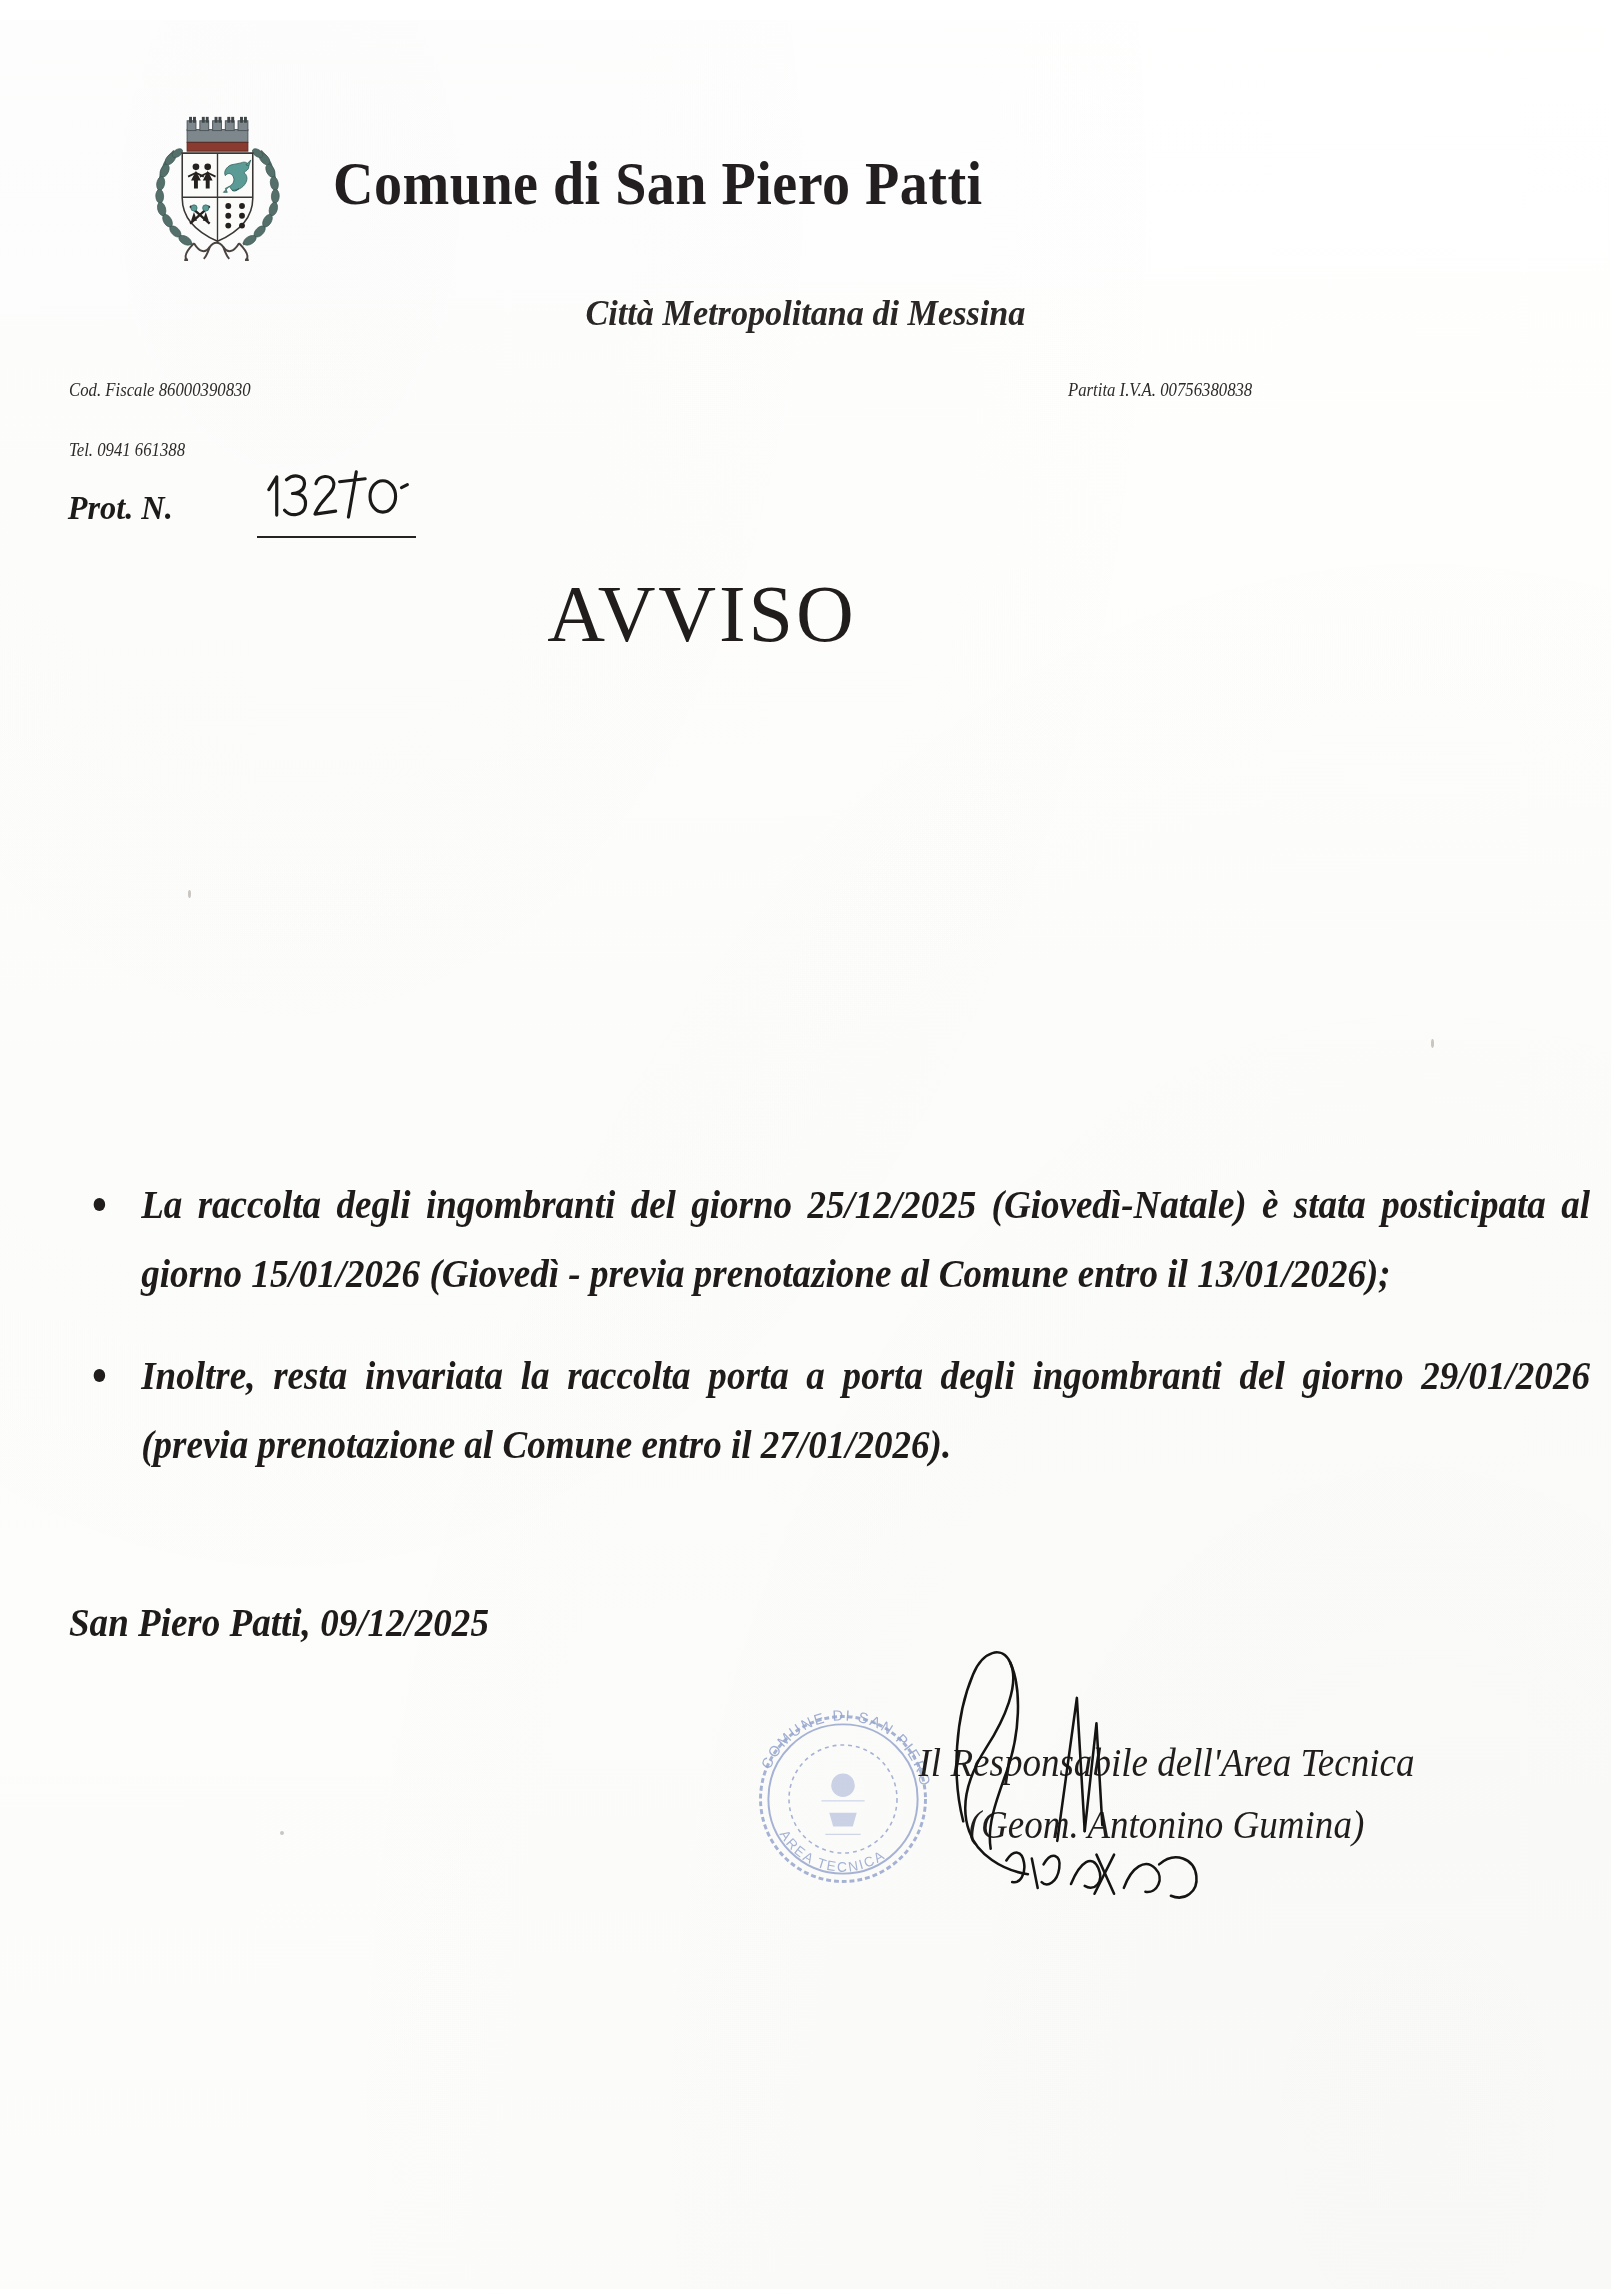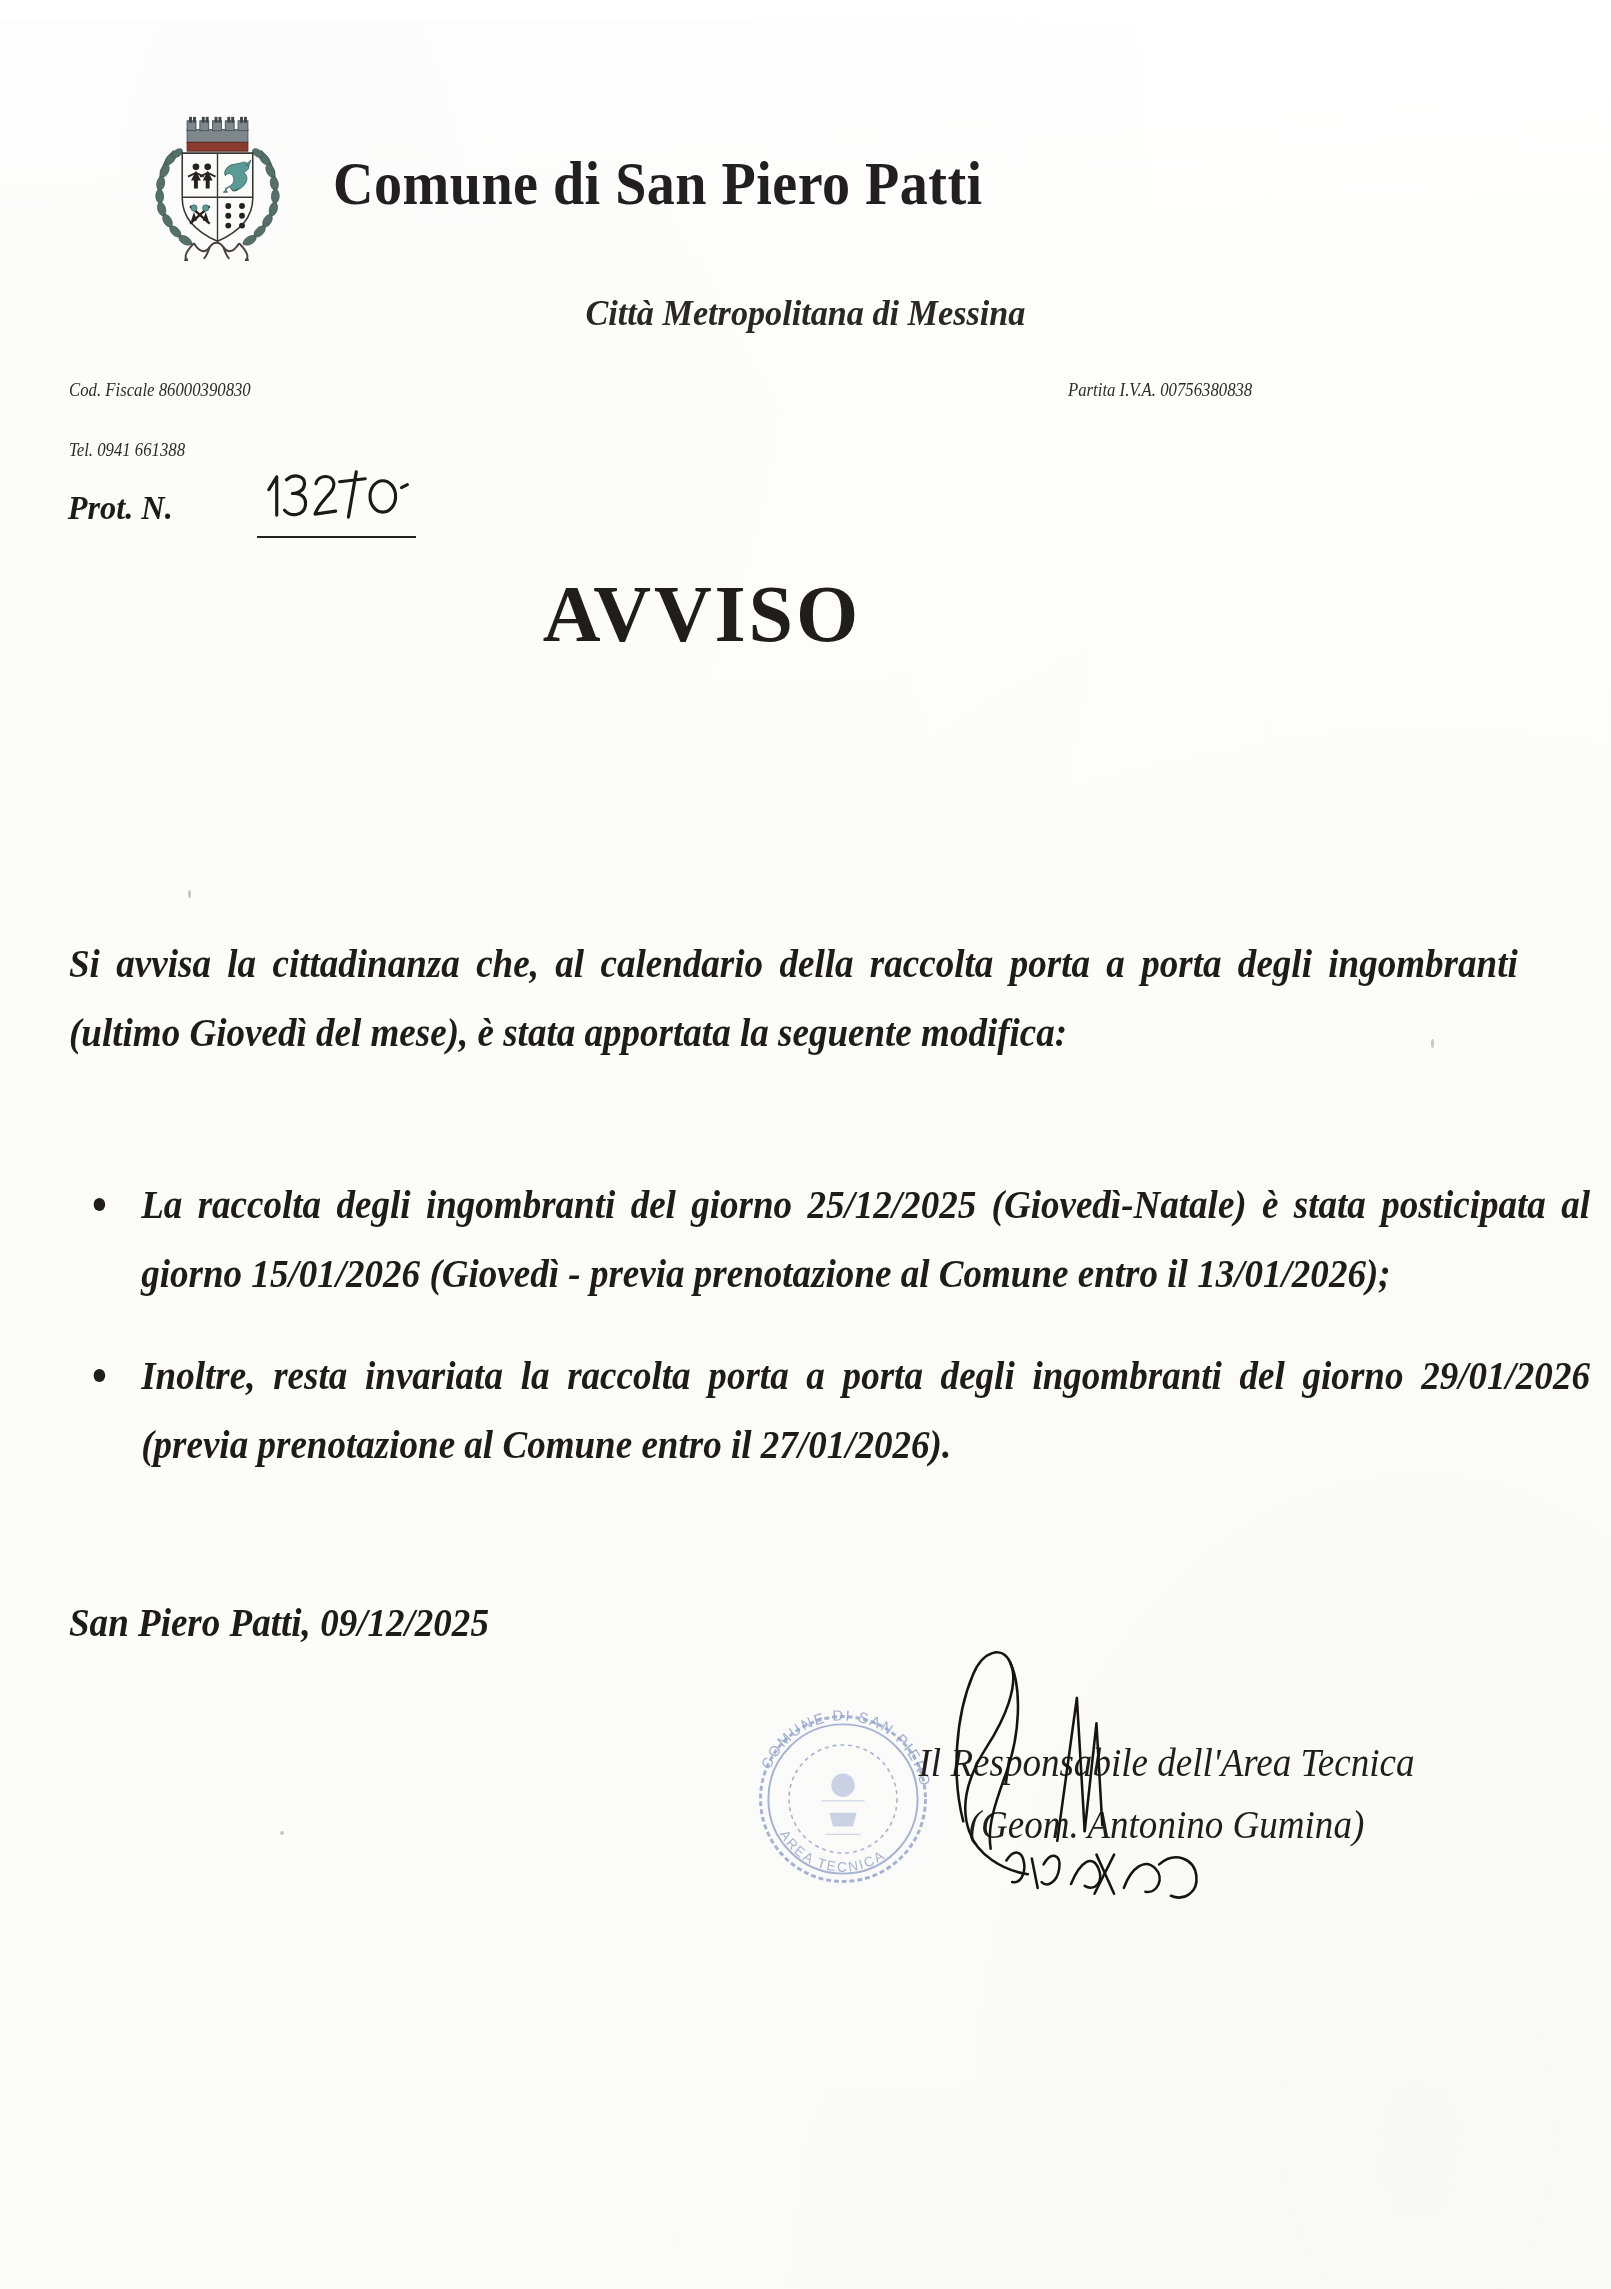--- a/index.html
+++ b/index.html
@@ -151,21 +151,21 @@
   }
 
   
   .avviso {
     position: absolute;
     left: 0;
     top: 549px;
     width: 1404px;
     text-align: center;
     font-family: "Liberation Serif", serif;
-    font-weight: bold;
+    font-weight: normal;
     font-size: 80px;
     letter-spacing: 2.9px;
     color: #201d1c;
   }
 
   
   .body-block {
     position: absolute;
     left: 69px;
     top: 870px;
@@ -436,23 +436,20 @@
             <path d="M143 28 L149 25"></path>
           </g>
         </svg>
       </span>
       <span class="prot-underline"></span>
     </div>
   </div>
 
   <div class="avviso">AVVISO</div>
 
-  <div class="body-block">
-    <p class="lead">Si avvisa la cittadinanza che, al calendario della raccolta porta a porta degli ingombranti (ultimo Giovedì del mese), è stata apportata la seguente modifica:</p>
-  </div>
 
   <div class="bullets">
     <div class="bullet-item">
       <span class="bullet-dot"></span>
       <span>La raccolta degli ingombranti del giorno 25/12/2025 (Giovedì-Natale) è stata posticipata al giorno 15/01/2026 (Giovedì - previa prenotazione al Comune entro il 13/01/2026);</span>
     </div>
     <div class="bullet-item">
       <span class="bullet-dot"></span>
       <span>Inoltre, resta invariata la raccolta porta a porta degli ingombranti del giorno 29/01/2026 (previa prenotazione al Comune entro il 27/01/2026).</span>
     </div>

